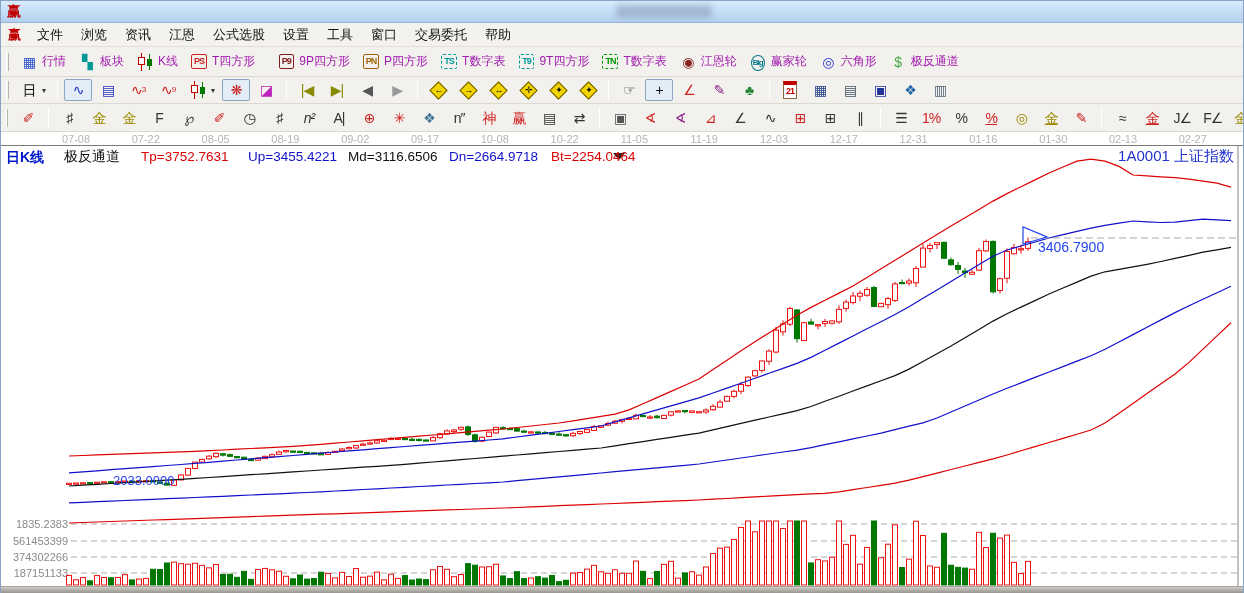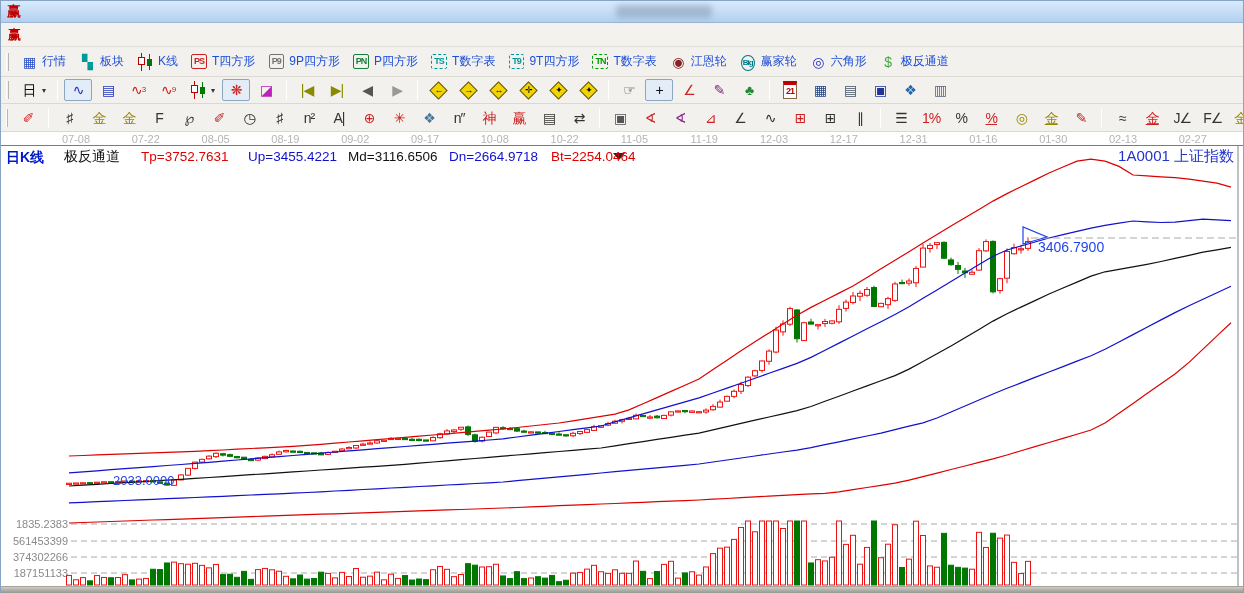--- a/index.html
+++ b/index.html
@@ -12,21 +12,21 @@
   .menubar .mlogo{color:#c00000;font-weight:bold;margin:0 7px 0 3px;font-size:13px}
   .menubar .mi{padding:2px 9px;cursor:default}
   .tbar{display:flex;align-items:center;background:#f3f1ed;border-bottom:1px solid #dbd8d1;padding:0 2px;white-space:nowrap}
   #tb1{height:30px}#tb2{height:27px}#tb3{height:28px}
   .grip{width:3px;height:18px;border-left:1px solid #fff;border-right:1px solid #b8b5ae;margin:0 5px 0 3px}
   .sep{width:1px;height:20px;background:#c4c1ba;border-right:1px solid #fff;margin:0 5px}
   .tbtn{display:inline-flex;align-items:center;gap:4px;padding:1px 4px;margin:0 1px;border:1px solid transparent;border-radius:2px;font-size:12px;color:#222;cursor:default}
   .tbtn.sel{border:1px solid #8aa6c0;background:#e3edf7}
   .ic{min-width:18px;height:18px;display:inline-flex;align-items:center;justify-content:center;font-size:14px;line-height:1;letter-spacing:-1px}
   .ic sub{font-size:8px}
-  .tl{color:#1d4ed8}
+  .tl{color:#a21caf}
   .dd{font-size:8px;color:#333}
   .bg{font:bold 9px/1 "Liberation Sans",sans-serif;border:1px solid currentColor;padding:2px 2px;border-radius:2px;font-style:normal}
   .bg.b2{border-style:dashed}
   .bigc{font:bold 8px/1 "Liberation Sans",sans-serif;border:1px solid currentColor;border-radius:50%;padding:3px 1px;font-style:normal}
   .cal{font:bold 9px/1 "Liberation Sans",sans-serif;font-style:normal;color:#c00000;background:#fff;border:1px solid #886644;border-top:4px solid #c00000;padding:2px 2px}
   .dia{display:inline-block;width:13px;height:13px;background:#f2d400;border:1px solid #6b5a00;transform:rotate(45deg);font-style:normal}
   .dia u{display:flex;width:100%;height:100%;align-items:center;justify-content:center;transform:rotate(-45deg);font-size:9px;color:#111;text-decoration:none}
   .klx{position:relative;display:inline-block;width:16px;height:18px;font-style:normal}
   .klx u{position:absolute;display:block}
   .klx .w1{left:4px;top:0;width:1px;height:18px;background:#c00000}
@@ -40,20 +40,21 @@
 </head>
 <body>
 
 <div class="titlebar">
   <span class="tlogo">赢</span>
   <span class="wmark"></span>
 </div>
 
 <div class="menubar">
   <span class="mlogo">赢</span>
+  <span id="menu-items"><span class="mi">文件</span><span class="mi">浏览</span><span class="mi">资讯</span><span class="mi">江恩</span><span class="mi">公式选股</span><span class="mi">设置</span><span class="mi">工具</span><span class="mi">窗口</span><span class="mi">交易委托</span><span class="mi">帮助</span></span>
 </div>
 
 <div class="tbar" id="tb1">
     <span class="grip"></span>
     <span class="tbtn">
       <span class="ic" style="color: rgb(43, 80, 200);">▦</span>
       <span class="tl">行情</span>
     </span>
     <span class="tbtn">
       <span class="ic" style="color: rgb(0, 153, 153);">▚</span>
@@ -70,27 +71,27 @@
       </span>
       <span class="tl">K线</span>
     </span>
     <span class="tbtn">
       <span class="ic" style="color: rgb(204, 34, 34);">
         <i class="bg">PS</i>
       </span>
       <span class="tl">T四方形</span>
     </span>
     <span class="tbtn">
-      <span class="ic" style="color: #737373;">
+      <span class="ic" style="color: #7f1d1d; margin-left: 10px;">
         <i class="bg">P9</i>
       </span>
       <span class="tl">9P四方形</span>
     </span>
     <span class="tbtn">
-      <span class="ic" style="color: #15803d;">
+      <span class="ic" style="color: #a16207;">
         <i class="bg">PN</i>
       </span>
       <span class="tl">P四方形</span>
     </span>
     <span class="tbtn">
       <span class="ic" style="color: rgb(0, 153, 153);">
         <i class="bg b2">TS</i>
       </span>
       <span class="tl">T数字表</span>
     </span>
@@ -279,21 +280,21 @@
     <span class="tbtn">
       <span class="ic" style="color: rgb(204, 34, 34);">✐</span>
     </span>
     <span class="tbtn">
       <span class="ic" style="color: rgb(51, 51, 51);">◷</span>
     </span>
     <span class="tbtn">
       <span class="ic" style="color: rgb(51, 51, 51);">♯</span>
     </span>
     <span class="tbtn">
-      <span class="ic" style="color: rgb(51, 51, 51);">n²</span>
+      <span class="ic" style="color: rgb(51, 51, 51); font-style: italic;">n²</span>
     </span>
     <span class="tbtn">
       <span class="ic" style="color: rgb(51, 51, 51);">A|</span>
     </span>
     <span class="tbtn">
       <span class="ic" style="color: rgb(204, 34, 34);">⊕</span>
     </span>
     <span class="tbtn">
       <span class="ic" style="color: rgb(204, 34, 34);">✳</span>
     </span>

